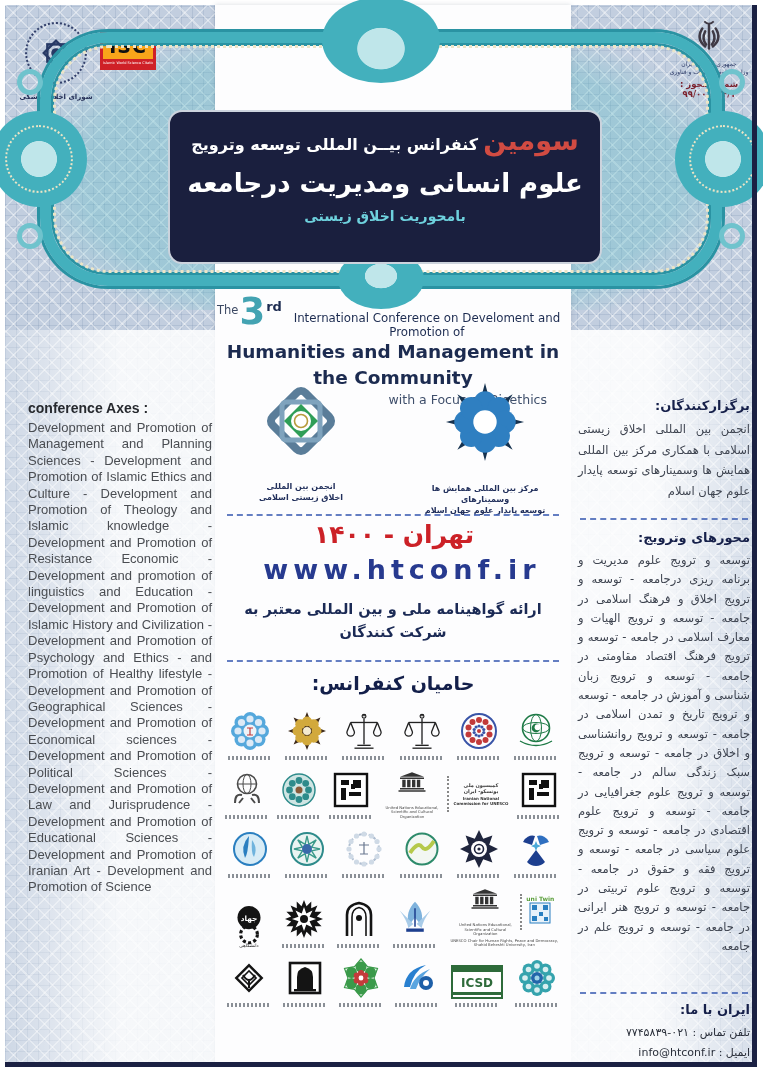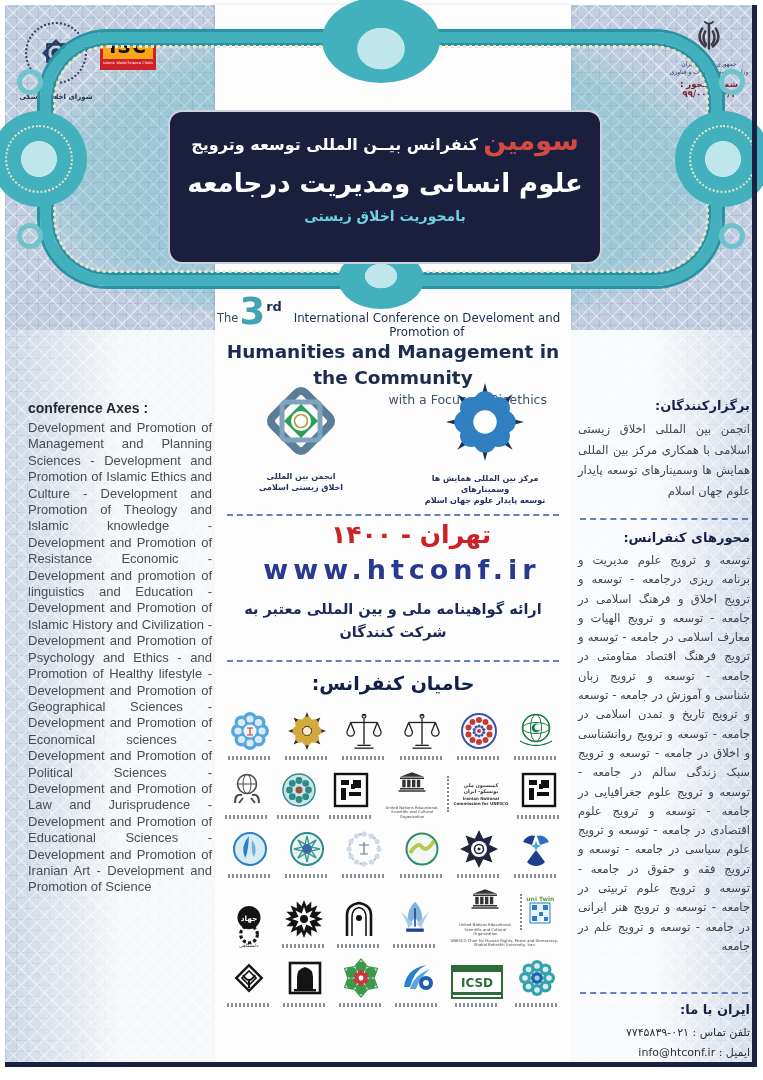--- a/index.html
+++ b/index.html
@@ -42,33 +42,33 @@
 .uni-cap{font-size:7px;font-weight:bold;color:#232d55;margin-top:9px}
 .isc{left:100px;top:30px;width:56px;height:40px;background:#f9a51a;border:3px solid #cf2027;display:flex;flex-direction:column}
 .isc-txt{flex:1;display:flex;align-items:center;justify-content:center;font-size:19px;font-weight:bold;color:#111;letter-spacing:1px;line-height:1}
 .isc-sub{height:8px;background:#cf2027;color:#fff;font-size:3.5px;text-align:center;line-height:8px;white-space:nowrap;overflow:hidden}
 .emblem{left:660px;top:18px;width:98px;text-align:center}
 .em-line{font-size:6px;color:#2c3a66;line-height:8px}
 .em-lic{font-size:8.5px;font-weight:bold;color:#7a1f2b;margin-top:3px}
 
 .etitle{left:217px;top:297px;width:352px;text-align:center;color:#1c2b50}
 .et-row{display:flex;justify-content:center;align-items:flex-start}
-.et-the{font-size:11.5px;color:#3c4963;margin-top:14px}
+.et-the{font-size:11.5px;color:#3c4963;margin-top:6px}
 .et-big{font-size:37px;font-weight:bold;color:#43a3b2;line-height:30px;margin:0 1px}
 .et-rd{font-size:13px;font-weight:bold;margin-top:2px}
 .et-rest{font-size:11.8px;margin-top:14px;margin-left:3px}
 .et-l2{font-size:18.5px;font-weight:bold;line-height:26px}
 .et-l3{font-size:12.5px;color:#3f4f6b;text-align:right;padding-right:22px;line-height:18px}
 
 .orgs{left:217px;top:381px;width:352px;display:flex;justify-content:center;gap:34px}
 .org{text-align:center;width:150px}
-.org-cap{font-size:8px;font-weight:bold;color:#22305c;line-height:11px;direction:rtl;margin-top:6px}
+.org-cap{font-size:8px;font-weight:bold;color:#22305c;line-height:11px;direction:rtl;margin-top:16px}
 
 .divider{border-top:2px dashed #4a69b8;opacity:.85}
-.tehran{left:235px;top:520px;width:352px;text-align:center;font-size:25px;font-weight:bold;color:#cc2127;direction:rtl}
+.tehran{left:218px;top:520px;width:352px;text-align:center;font-size:25px;font-weight:bold;color:#cc2127;direction:rtl}
 .website{left:226px;top:554px;width:352px;text-align:center;font-size:27px;font-weight:bold;color:#273a8f;letter-spacing:5px}
 .cert{left:227px;top:598px;width:332px;text-align:center;font-size:14.5px;font-weight:bold;color:#1b2a55;line-height:23px}
 .sp-head{left:217px;top:672px;width:352px;text-align:center;font-size:19px;font-weight:bold;color:#131f4a}
 
 .grid{left:221px;top:710px;width:344px;display:flex;flex-direction:column}
 .sp-row{display:flex;justify-content:space-around;align-items:flex-end;margin-bottom:9px}
 .sp-cell{display:flex;flex-direction:column;align-items:center}
 .sp-cap{width:44px;height:4px;margin-top:4px;background:repeating-linear-gradient(90deg,#8a8f96 0 2px,transparent 2px 4px)}
 .un-wrap{display:flex;align-items:center;gap:4px}
 .un-div{width:0;height:36px;border-left:2px dotted #888}
@@ -595,21 +595,21 @@
   <h3>conference Axes :</h3>
   <p>Development and Promotion of Management and Planning Sciences - Development and Promotion of Islamic Ethics and Culture - Development and Promotion of Theology and Islamic knowledge - Development and Promotion of Resistance Economic - Development and promotion of linguistics and Education - Development and Promotion of Islamic History and Civilization - Development and Promotion of Psychology and Ethics - and Promotion of Healthy lifestyle - Development and Promotion of Geographical Sciences - Development and Promotion of Economical sciences - Development and Promotion of Political Sciences - Development and Promotion of Law and Jurisprudence - Development and Promotion of Educational Sciences - Development and Promotion of Iranian Art - Development and Promotion of Science</p>
 </div>
 
 <div class="abs rcol" style="top:398px">
   <div class="r-head">برگزارکنندگان:</div>
   <div class="r-body">انجمن بین المللی اخلاق زیستی اسلامی با همکاری مرکز بین المللی همایش ها وسمینارهای توسعه پایدار علوم جهان اسلام</div>
 </div>
 <div class="abs divider" style="left:580px;top:518px;width:168px"></div>
 <div class="abs rcol" style="top:530px">
-  <div class="r-head">محورهای کنفرانس:</div>
+  <div class="r-head">محورهای وترویج:</div>
   <div class="r-axes">توسعه و ترویج علوم مدیریت و برنامه ریزی درجامعه - توسعه و ترویج اخلاق و فرهنگ اسلامی در جامعه - توسعه و ترویج الهیات و معارف اسلامی در جامعه - توسعه و ترویج فرهنگ اقتصاد مقاومتی در جامعه - توسعه و ترویج زبان شناسی و آموزش در جامعه - توسعه و ترویج تاریخ و تمدن اسلامی در جامعه - توسعه و ترویج روانشناسی و اخلاق در جامعه - توسعه و ترویج سبک زندگی سالم در جامعه - توسعه و ترویج علوم جغرافیایی در جامعه - توسعه و ترویج علوم اقتصادی در جامعه - توسعه و ترویج علوم سیاسی در جامعه - توسعه و ترویج فقه و حقوق در جامعه - توسعه و ترویج علوم تربیتی در جامعه - توسعه و ترویج هنر ایرانی در جامعه - توسعه و ترویج علم در جامعه</div>
 </div>
 <div class="abs divider" style="left:580px;top:992px;width:168px"></div>
 <div class="abs rcol" style="top:1002px">
   <div class="r-head">ایران با ما:</div>
   <div class="contact-line">تلفن تماس : ۰۲۱-۷۷۴۵۸۳۹</div>
   <div class="contact-line">ایمیل : info@htconf.ir</div>
 </div>
 
 <div class="abs edge-right"></div>

